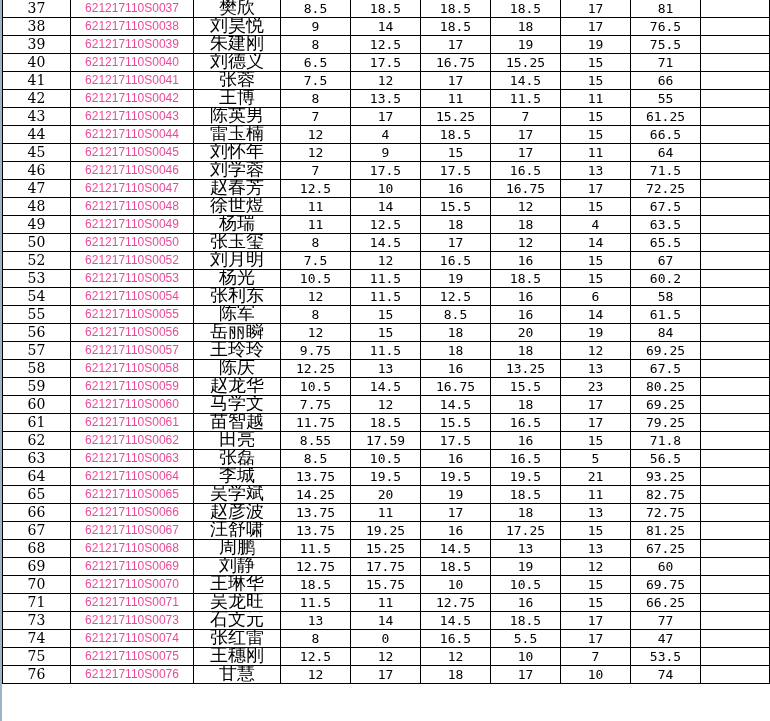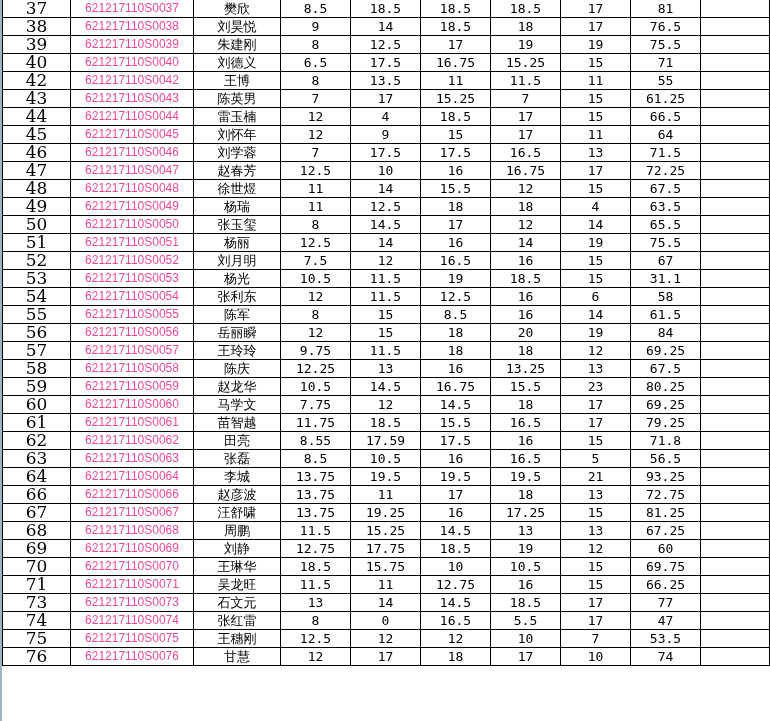--- a/index.html
+++ b/index.html
@@ -9,23 +9,23 @@
     position: absolute; left: 2px; top: -1px;
     border-collapse: collapse; table-layout: fixed;
     font-family: "DejaVu Sans Mono", "Liberation Mono", monospace;
     font-size: 13px; color: #000;
   }
   table.sheet td {
     border: 1px solid #000;
     height: 17px; padding: 0; text-align: center; vertical-align: middle;
     white-space: nowrap; overflow: hidden; line-height: 17px;
   }
-  td.c-idx { width: 67px; font-family: "DejaVu Serif", "Liberation Serif", serif; font-size: 17px; border-left: none; margin-top: 46px; }
+  td.c-idx { width: 67px; font-family: "DejaVu Serif", "Liberation Serif", serif; font-size: 14px; border-left: none; margin-top: 46px; }
   td.c-id  { width: 122px; font-family: "Liberation Sans", "DejaVu Sans", sans-serif; font-size: 12px; color: #ec4899; }
-  td.c-name{ width: 86px; font-family: Liberation Serif, serif; font-size: 13px; }
+  td.c-name{ width: 86px; font-family: Liberation Mono, monospace; font-size: 18px; }
   td.c-num { width: 69px; }
   td.c-tot { width: 69px; margin-left: 24px; }
   td.c-empty { width: 68px; border-right: none; }
 </style>
 </head>
 <body>
 
 <div class="left-edge"></div>
 
 <table class="sheet">
@@ -75,20 +75,32 @@
     <td class="c-name">刘德义</td>
     <td class="c-num">6.5</td>
     <td class="c-num">17.5</td>
     <td class="c-num">16.75</td>
     <td class="c-num">15.25</td>
     <td class="c-num">15</td>
     <td class="c-tot">71</td>
     <td class="c-empty"></td>
   </tr>
 
+  <tr>
+    <td class="c-idx">41</td>
+    <td class="c-id">621217110S0041</td>
+    <td class="c-name">张蓉</td>
+    <td class="c-num">7.5</td>
+    <td class="c-num">12</td>
+    <td class="c-num">17</td>
+    <td class="c-num">14.5</td>
+    <td class="c-num">15</td>
+    <td class="c-tot">66</td>
+    <td class="c-empty"></td>
+  </tr>
 
   <tr>
     <td class="c-idx">42</td>
     <td class="c-id">621217110S0042</td>
     <td class="c-name">王博</td>
     <td class="c-num">8</td>
     <td class="c-num">13.5</td>
     <td class="c-num">11</td>
     <td class="c-num">11.5</td>
     <td class="c-num">11</td>
@@ -193,32 +205,20 @@
     <td class="c-name">张玉玺</td>
     <td class="c-num">8</td>
     <td class="c-num">14.5</td>
     <td class="c-num">17</td>
     <td class="c-num">12</td>
     <td class="c-num">14</td>
     <td class="c-tot">65.5</td>
     <td class="c-empty"></td>
   </tr>
 
-  <tr>
-    <td class="c-idx">51</td>
-    <td class="c-id">621217110S0051</td>
-    <td class="c-name">杨丽</td>
-    <td class="c-num">12.5</td>
-    <td class="c-num">14</td>
-    <td class="c-num">16</td>
-    <td class="c-num">14</td>
-    <td class="c-num">19</td>
-    <td class="c-tot">75.5</td>
-    <td class="c-empty"></td>
-  </tr>
 
   <tr>
     <td class="c-idx">52</td>
     <td class="c-id">621217110S0052</td>
     <td class="c-name">刘月明</td>
     <td class="c-num">7.5</td>
     <td class="c-num">12</td>
     <td class="c-num">16.5</td>
     <td class="c-num">16</td>
     <td class="c-num">15</td>
@@ -228,21 +228,21 @@
 
   <tr>
     <td class="c-idx">53</td>
     <td class="c-id">621217110S0053</td>
     <td class="c-name">杨光</td>
     <td class="c-num">10.5</td>
     <td class="c-num">11.5</td>
     <td class="c-num">19</td>
     <td class="c-num">18.5</td>
     <td class="c-num">15</td>
-    <td class="c-tot">31.1</td>
+    <td class="c-tot">60.2</td>
     <td class="c-empty"></td>
   </tr>
 
   <tr>
     <td class="c-idx">54</td>
     <td class="c-id">621217110S0054</td>
     <td class="c-name">张利东</td>
     <td class="c-num">12</td>
     <td class="c-num">11.5</td>
     <td class="c-num">12.5</td>
@@ -375,20 +375,32 @@
     <td class="c-name">李城</td>
     <td class="c-num">13.75</td>
     <td class="c-num">19.5</td>
     <td class="c-num">19.5</td>
     <td class="c-num">19.5</td>
     <td class="c-num">21</td>
     <td class="c-tot">93.25</td>
     <td class="c-empty"></td>
   </tr>
 
+  <tr>
+    <td class="c-idx">65</td>
+    <td class="c-id">621217110S0065</td>
+    <td class="c-name">吴学斌</td>
+    <td class="c-num">14.25</td>
+    <td class="c-num">20</td>
+    <td class="c-num">19</td>
+    <td class="c-num">18.5</td>
+    <td class="c-num">11</td>
+    <td class="c-tot">82.75</td>
+    <td class="c-empty"></td>
+  </tr>
 
   <tr>
     <td class="c-idx">66</td>
     <td class="c-id">621217110S0066</td>
     <td class="c-name">赵彦波</td>
     <td class="c-num">13.75</td>
     <td class="c-num">11</td>
     <td class="c-num">17</td>
     <td class="c-num">18</td>
     <td class="c-num">13</td>

